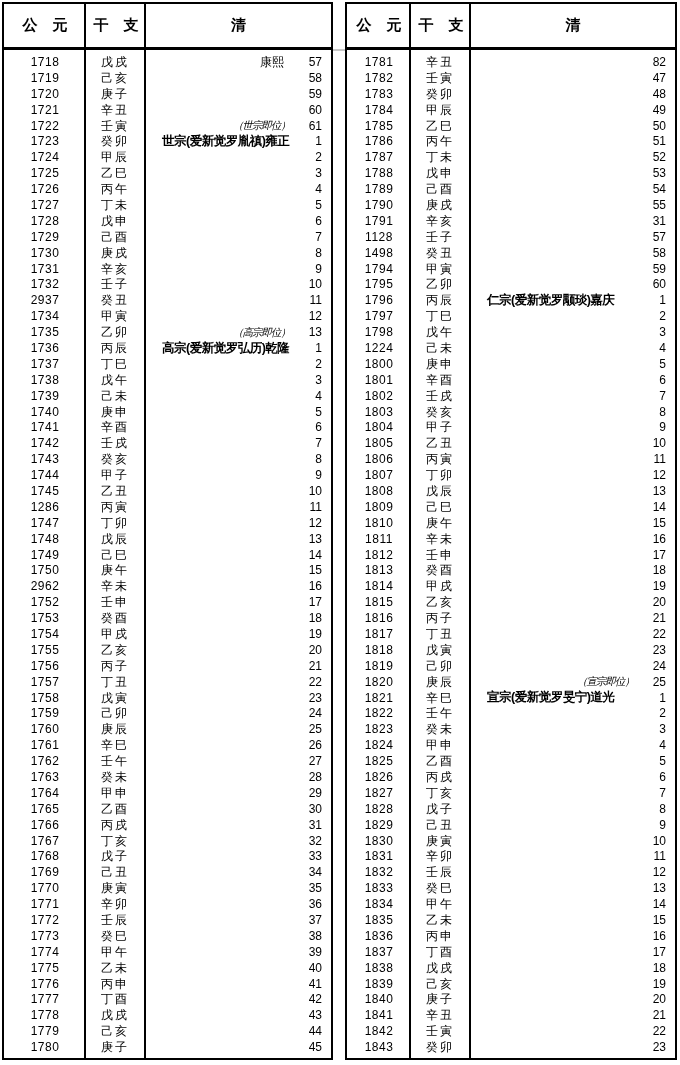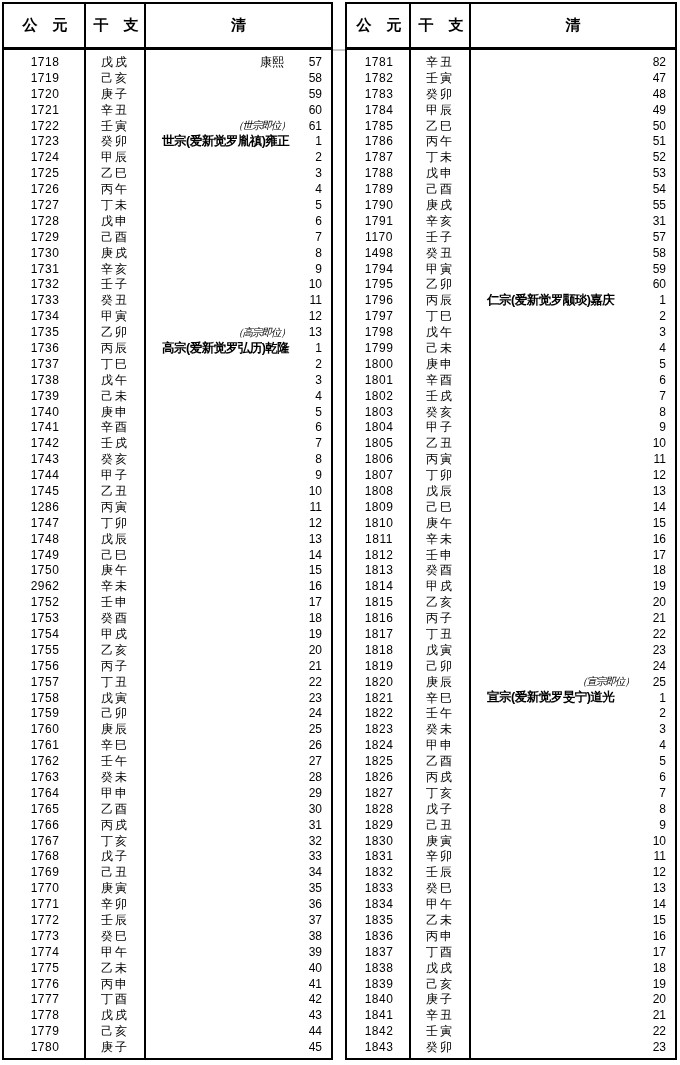--- a/index.html
+++ b/index.html
@@ -150,21 +150,21 @@
           </div>
         </div>
         <div class="row">
           <div class="c-year">1732</div>
           <div class="c-gz">壬子</div>
           <div class="c-qing">
             <span class="num">10</span>
           </div>
         </div>
         <div class="row">
-          <div class="c-year">1733</div>
+          <div class="c-year">2937</div>
           <div class="c-gz">癸丑</div>
           <div class="c-qing">
             <span class="num">11</span>
           </div>
         </div>
         <div class="row">
           <div class="c-year">1734</div>
           <div class="c-gz">甲寅</div>
           <div class="c-qing">
             <span class="num">12</span>
@@ -579,21 +579,21 @@
           </div>
         </div>
         <div class="row">
           <div class="c-year">1791</div>
           <div class="c-gz">辛亥</div>
           <div class="c-qing">
             <span class="num">31</span>
           </div>
         </div>
         <div class="row">
-          <div class="c-year">1170</div>
+          <div class="c-year">1128</div>
           <div class="c-gz">壬子</div>
           <div class="c-qing">
             <span class="num">57</span>
           </div>
         </div>
         <div class="row">
           <div class="c-year">1498</div>
           <div class="c-gz">癸丑</div>
           <div class="c-qing">
             <span class="num">58</span>
@@ -629,21 +629,21 @@
           </div>
         </div>
         <div class="row">
           <div class="c-year">1798</div>
           <div class="c-gz">戊午</div>
           <div class="c-qing">
             <span class="num">3</span>
           </div>
         </div>
         <div class="row">
-          <div class="c-year">1799</div>
+          <div class="c-year">1224</div>
           <div class="c-gz">己未</div>
           <div class="c-qing">
             <span class="num">4</span>
           </div>
         </div>
         <div class="row">
           <div class="c-year">1800</div>
           <div class="c-gz">庚申</div>
           <div class="c-qing">
             <span class="num">5</span>

